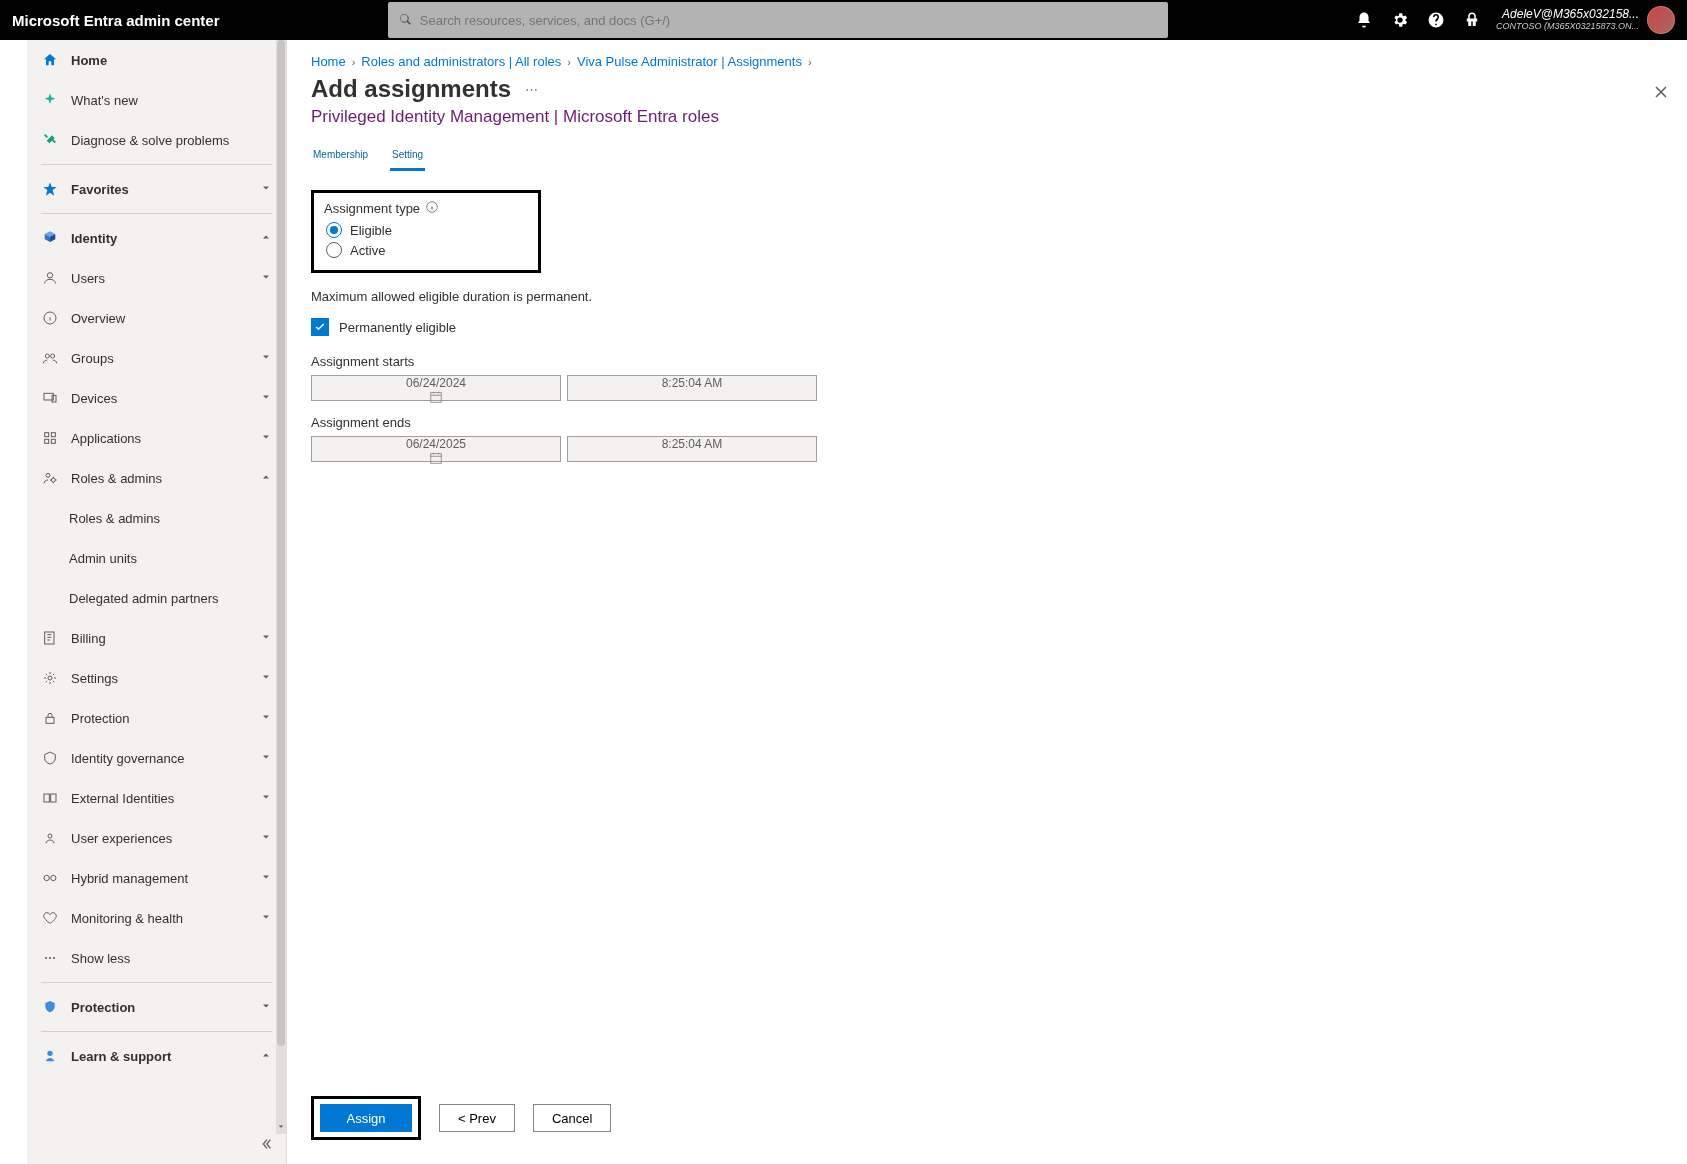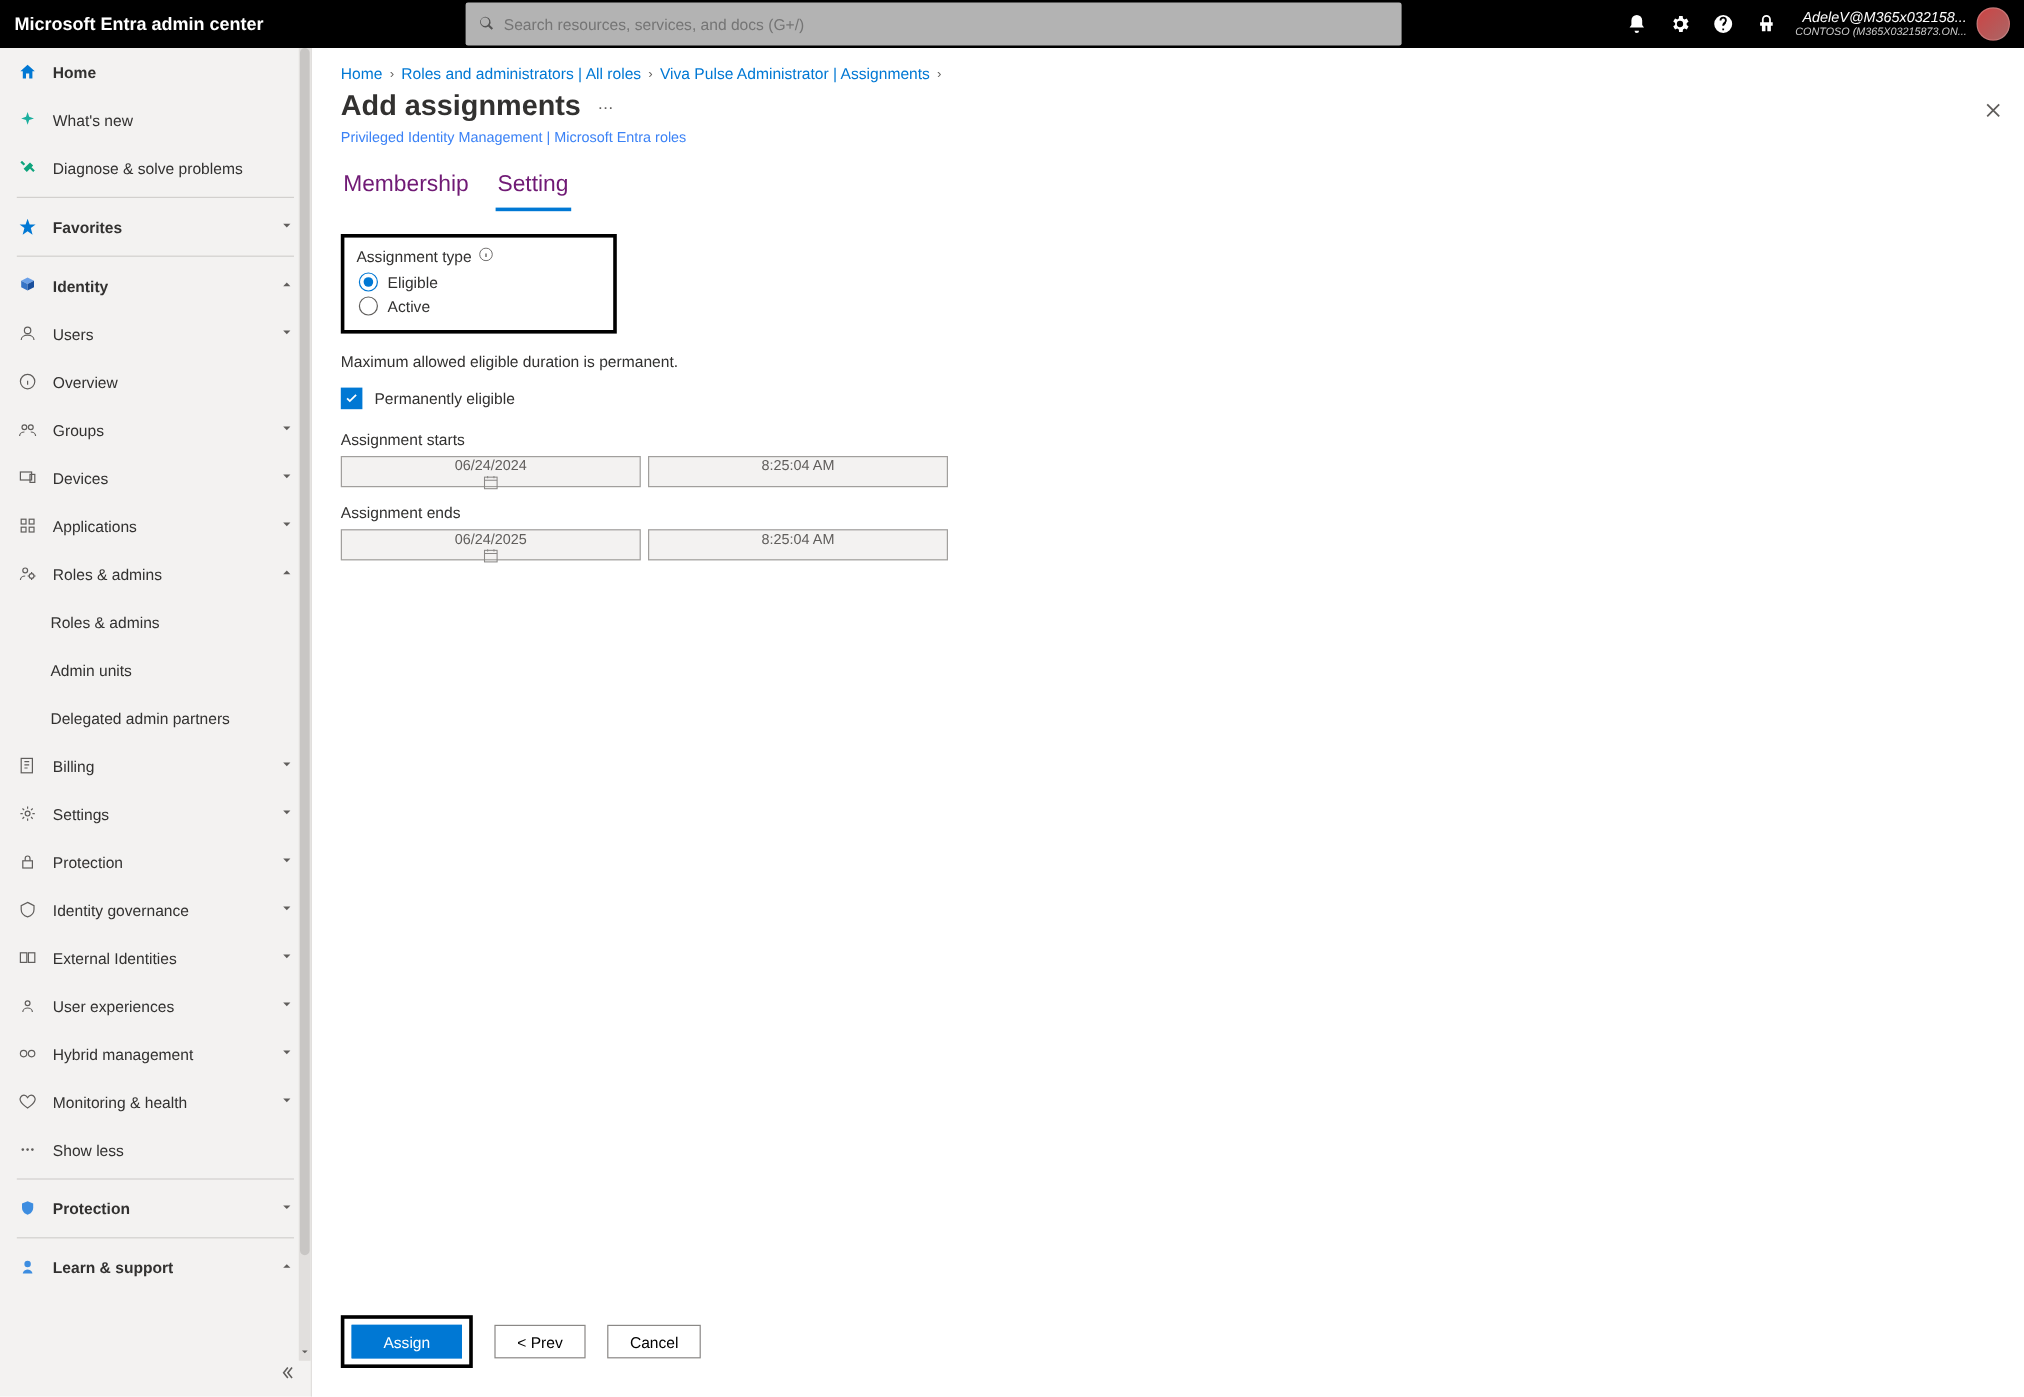--- a/index.html
+++ b/index.html
@@ -16,21 +16,21 @@
   .topbar-icons { display: flex; align-items: center; gap: 4px; margin-left: 12px; }
   .topbar-icon { width: 32px; height: 32px; display: flex; align-items: center; justify-content: center; cursor: pointer; }
   .topbar-icon svg { width: 18px; height: 18px; fill: #fff; }
   .topbar-account { display: flex; align-items: center; gap: 8px; margin-left: 8px; cursor: pointer; font-style: italic; }
   .topbar-account-text { text-align: right; line-height: 1.1; }
   .acct-line1 { font-size: 12px; }
   .acct-line2 { font-size: 9px; color: #ccc; }
   .avatar { width: 28px; height: 28px; border-radius: 50%; background: linear-gradient(135deg,#c44,#a66); border: 1px solid #fff3; }
 
   
-  .content-row { flex: 1; display: flex; min-height: 0; }
+  .content-row { flex: 1; display: flex; min-height: 0; padding-left: 27px; }
 
   
   .sidebar { width: 260px; background: #f3f2f1; border-right: 1px solid #e1dfdd; display: flex; flex-direction: column; position: relative; flex-shrink: 0; overflow-y: auto;}
   .side-scroll { flex: 1; overflow-y: auto; }
   .side-item { display: flex; align-items: center; height: 40px; padding: 0 14px; cursor: pointer; gap: 12px; font-size: 13px; color: #323130; }
   .side-item.bold { font-weight: 600; }
   .side-item.sub { padding-left: 42px; }
   .side-icon { width: 18px; height: 18px; display: flex; align-items: center; justify-content: center; flex-shrink: 0; }
   .side-icon svg { width: 16px; height: 16px; }
   .side-chevron { margin-left: auto; }
@@ -46,24 +46,24 @@
   
   .main { flex: 1; display: flex; flex-direction: column; min-width: 0; background: #fff; position:relative;}
   .breadcrumb { display: flex; align-items: center; gap: 6px; padding: 14px 24px 0; font-size: 13px; flex-wrap: wrap; }
   .breadcrumb a { color: #0078d4; text-decoration: none; cursor: pointer; }
   .breadcrumb .chev { color: #605e5c; font-size: 11px; }
   .page-header { padding: 6px 24px 4px; display: flex; align-items: center; gap: 10px; }
   .page-title { font-size: 24px; font-weight: 600; }
   .page-ell { color: #605e5c; cursor: pointer; padding: 0 4px;}
   .page-close { position:absolute; top:44px; right:18px; cursor:pointer; }
   .page-close svg{ width:16px; height:16px; fill:#605e5c;}
-  .page-subtitle { padding: 0 24px 10px; font-size: 12px; color: #3b82f6; }
+  .page-subtitle { padding: 0 24px 10px; font-size: 17px; color: #701a75; }
 
   .tabs { display: flex; gap: 20px; padding: 6px 24px 0; border-bottom: 1px solid transparent; }
-  .tab { padding: 6px 2px 8px; cursor: pointer; font-size: 19px; color: #701a75; border-bottom: 3px solid transparent; }
+  .tab { padding: 6px 2px 8px; cursor: pointer; font-size: 10px; color: #0369a1; border-bottom: 3px solid transparent; }
   .tab.active { border-bottom-color: #0078d4; font-weight: 400; }
 
   .form-area { flex: 1; overflow: auto; padding: 18px 24px; }
   .hl-box { border: 3px solid #000; padding: 8px 10px 10px; width: 230px; margin-bottom: 14px; }
   .field-label { font-size: 13px; display: flex; align-items: center; gap: 6px; margin-bottom: 6px; }
   .info-icon svg { width: 12px; height: 12px; fill: #605e5c; }
   .radio-row { display: flex; align-items: center; gap: 8px; margin: 4px 0 2px 2px; font-size: 13px; cursor: pointer; }
   .radio-circle { width: 16px; height: 16px; border-radius: 50%; border: 1.5px solid #605e5c; display: flex; align-items: center; justify-content: center; }
   .radio-circle.checked { border-color: #0078d4; }
   .radio-dot { width: 8px; height: 8px; border-radius: 50%; background: #0078d4; }

